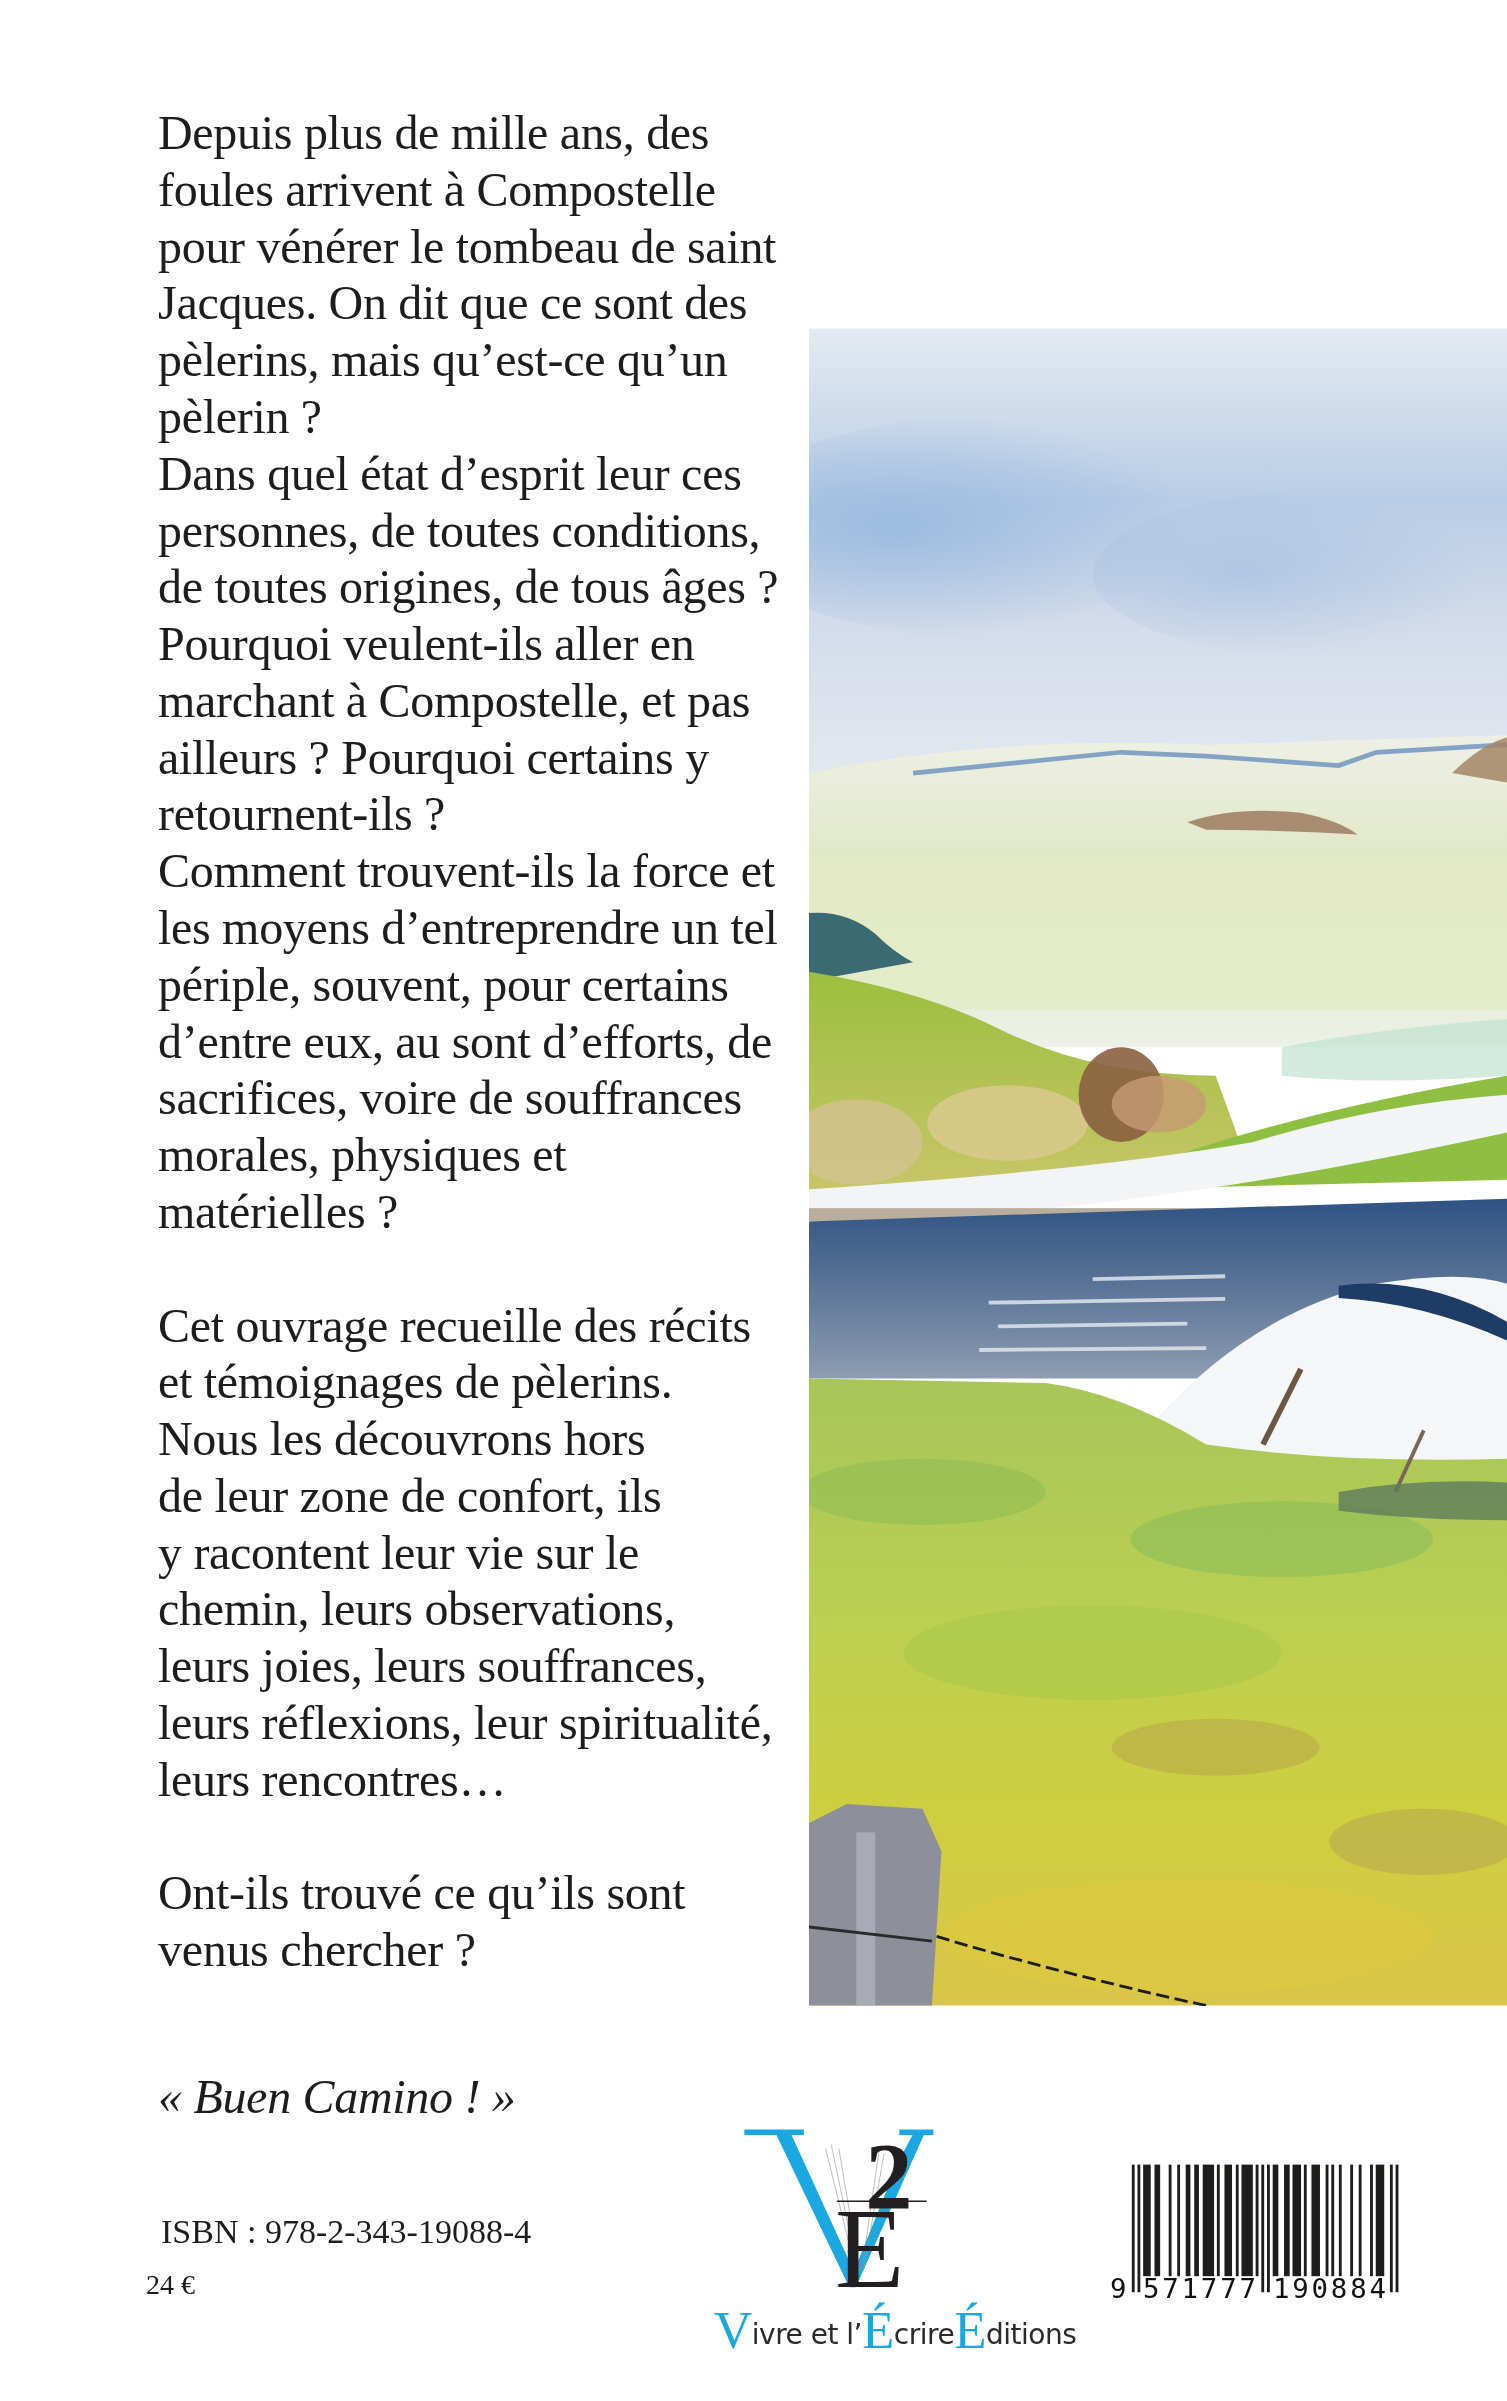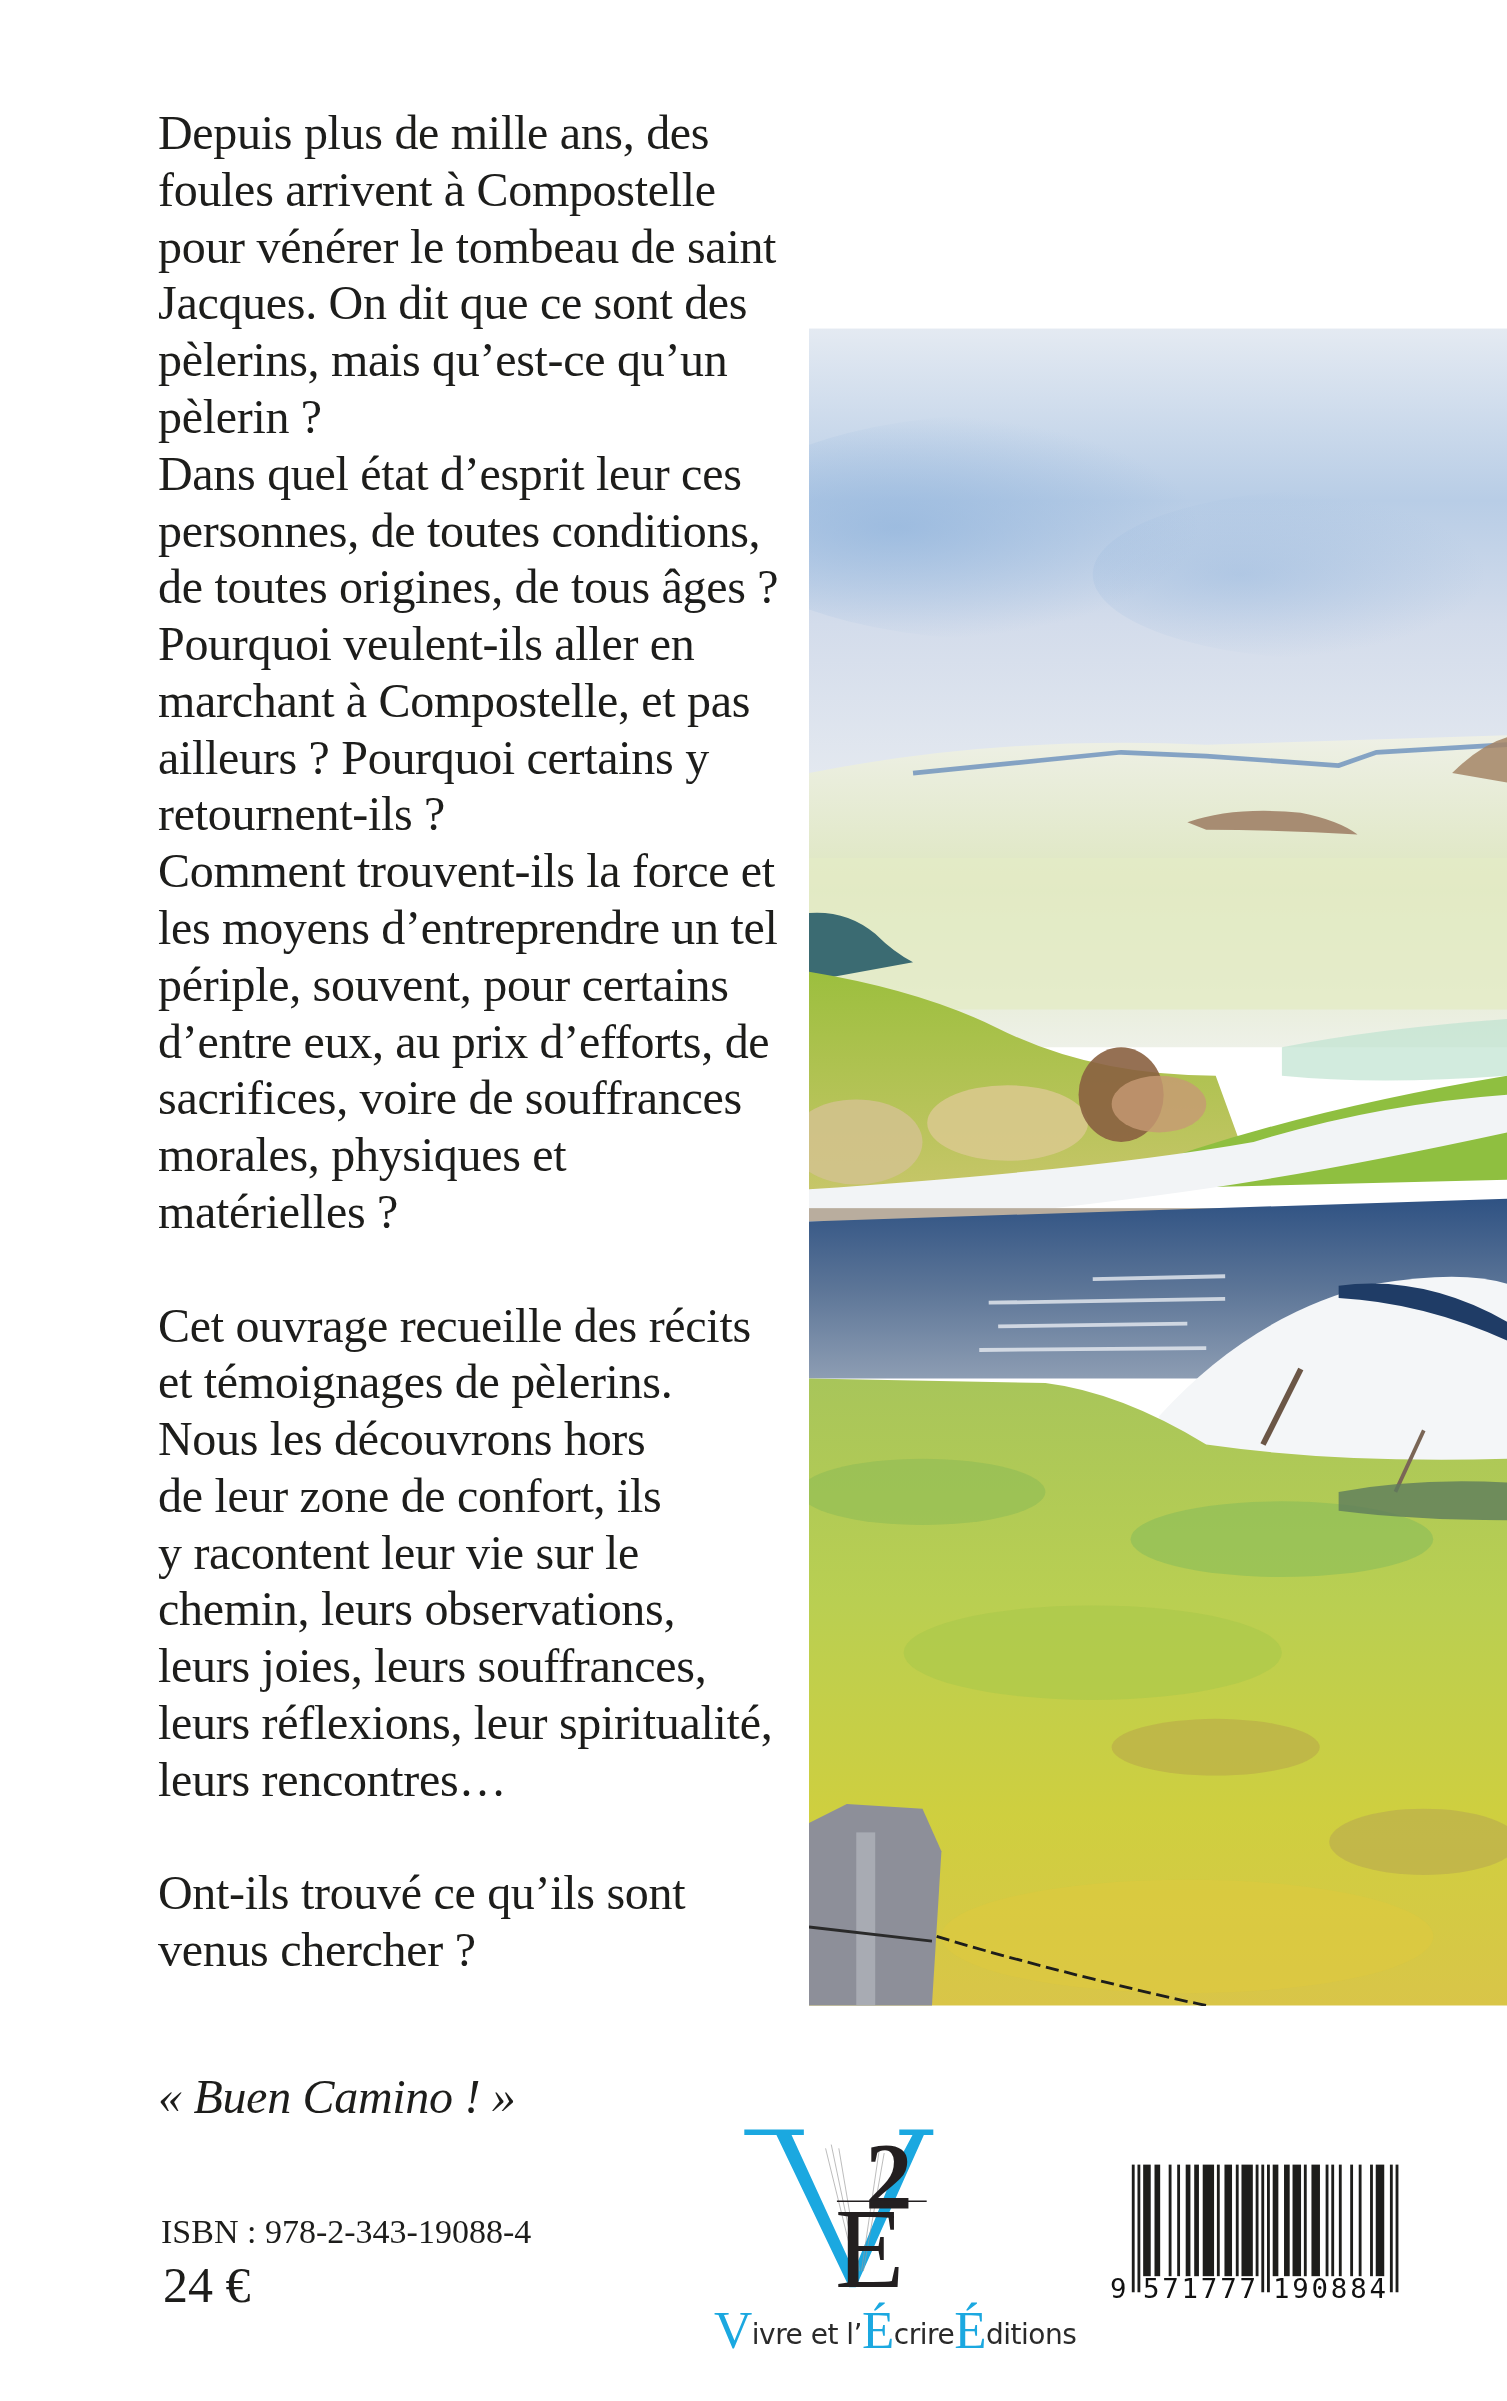--- a/index.html
+++ b/index.html
@@ -4,21 +4,21 @@
 <style>
   html, body { margin:0; padding:0; background:#ffffff; }
   body { width:1508px; height:2402px; position:relative; overflow:hidden; }
   .serif { font-family: "Liberation Serif", "DejaVu Serif", serif; color:#1d1d1b; }
   .body-text { position:absolute; left:158px; top:0; width:644px; }
   .line { position:absolute; left:0; white-space:nowrap; font-size:48px; line-height:57px; letter-spacing:-0.3px;text-align:right; }
   .quote { font-style:italic;margin-top:33px; }
   .painting { position:absolute; left:809px; top:328px; width:698px; height:1678px; overflow:hidden; }
   .painting svg { display:block; }
   .isbn { position:absolute; left:161px; top:2213px; font-size:34px; line-height:38px; white-space:nowrap;text-align:right; }
-  .price { position:absolute; left:163px; top:2264px; font-size:50px; line-height:42px; white-space:nowrap; }
+  .price { position:absolute; left:146px; top:2264px; font-size:28px; line-height:42px; white-space:nowrap; }
   .logo { position:absolute; left:714px; top:2120px; width:312px; height:256px; }
   .logo-tag { position:absolute; left:0; top:187px; width:312px; white-space:nowrap; font-family:"DejaVu Sans","Liberation Sans",sans-serif; font-size:28px; color:#2a2a2a; letter-spacing:-0.5px; }
   .logo-tag .big { font-family:"Liberation Serif",serif; color:#1ba8e0; font-size:53px; line-height:47px; vertical-align:-3.8px; }
   .barcode { position:absolute; left:1107px; top:2158px; width:303px; height:156px; }
   .barcode-digits { position:absolute; font-family:"DejaVu Sans Mono","Liberation Mono",monospace; font-size:27.4px; color:#111; top:2273px; white-space:nowrap; }
 </style>
 </head>
 <body>
 
 <div class="body-text serif">
@@ -32,21 +32,21 @@
   <div class="line" style="top:445px">Dans quel état d’esprit leur ces</div>
   <div class="line" style="top:502px">personnes, de toutes conditions,</div>
   <div class="line" style="top:558px">de toutes origines, de tous âges ?</div>
   <div class="line" style="top:615px">Pourquoi veulent-ils aller en</div>
   <div class="line" style="top:672px">marchant à Compostelle, et pas</div>
   <div class="line" style="top:729px">ailleurs ?  Pourquoi certains y</div>
   <div class="line" style="top:785px">retournent-ils ?</div>
   <div class="line" style="top:842px">Comment trouvent-ils la force et</div>
   <div class="line" style="top:899px">les moyens d’entreprendre un tel</div>
   <div class="line" style="top:956px">périple, souvent, pour certains</div>
-  <div class="line" style="top:1013px">d’entre eux, au prix d’efforts, de</div>
+  <div class="line" style="top:1013px">d’entre eux, au sont d’efforts, de</div>
   <div class="line" style="top:1069px">sacrifices, voire de souffrances</div>
   <div class="line" style="top:1126px">morales, physiques et</div>
   <div class="line" style="top:1183px">matérielles ?</div>
 
   <div class="line" style="top:1297px">Cet ouvrage recueille des récits</div>
   <div class="line" style="top:1353px">et témoignages de pèlerins.</div>
   <div class="line" style="top:1410px">Nous les découvrons hors</div>
   <div class="line" style="top:1467px">de leur zone de confort, ils</div>
   <div class="line" style="top:1524px">y racontent leur vie sur le</div>
   <div class="line" style="top:1580px">chemin, leurs observations,</div>

